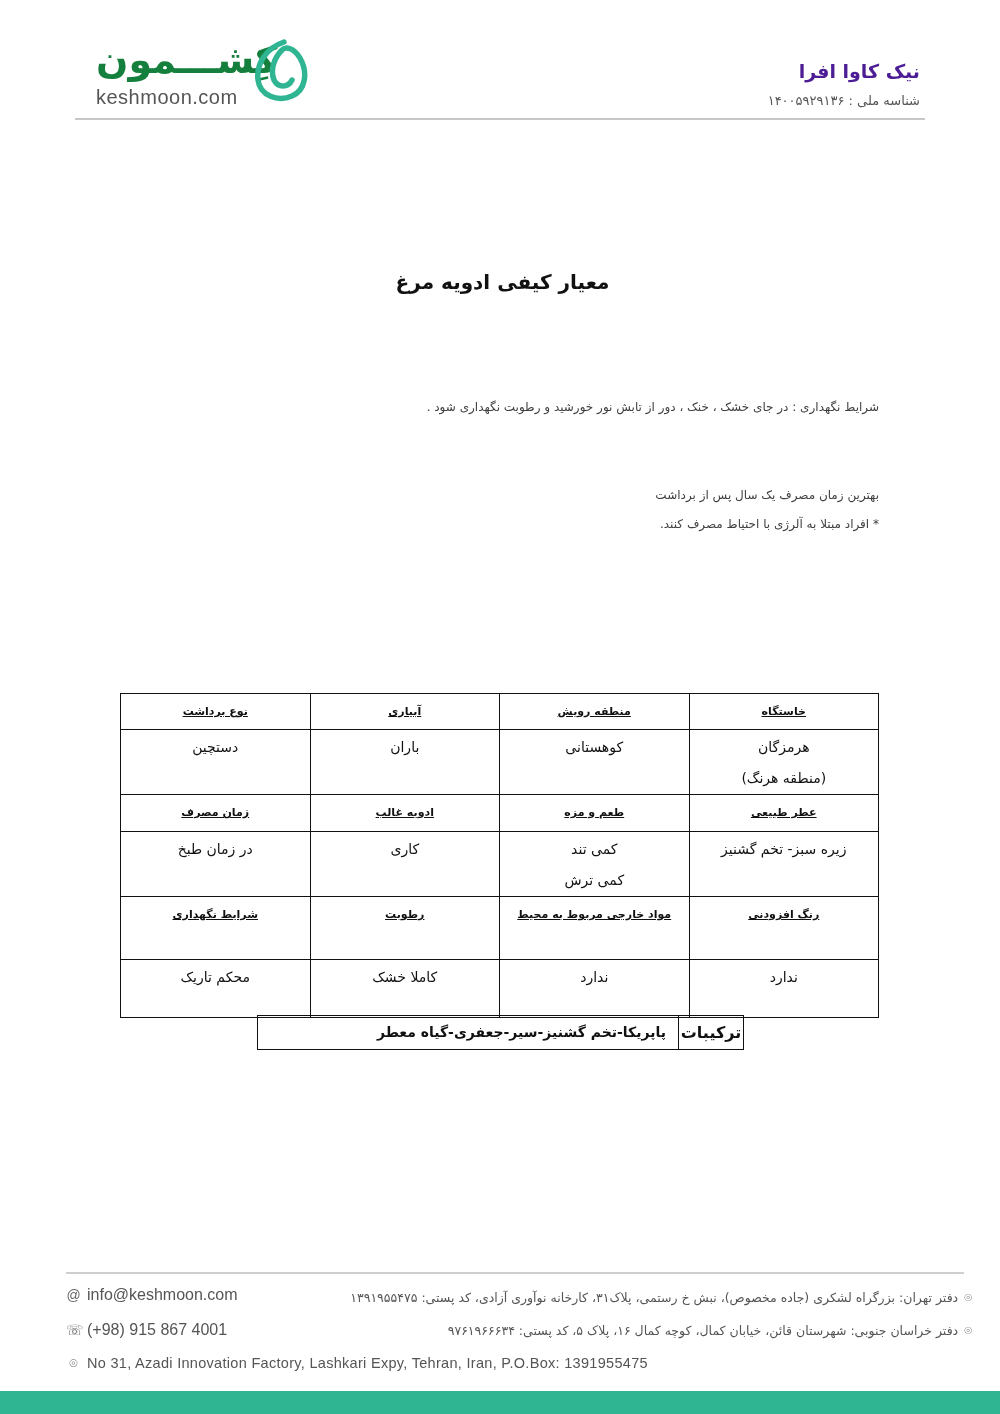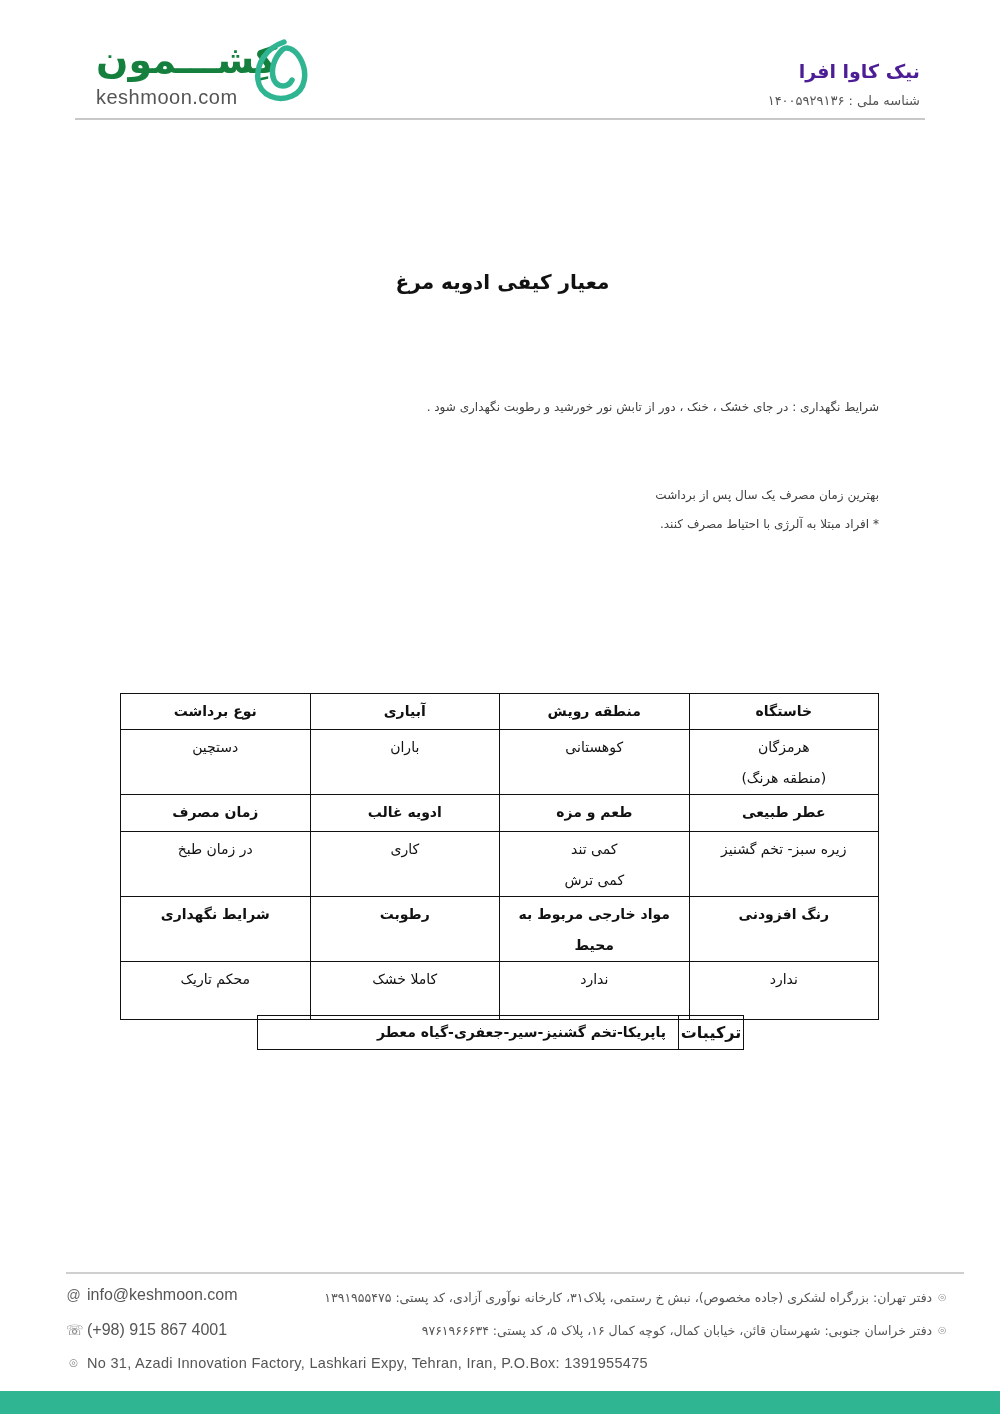--- a/index.html
+++ b/index.html
@@ -23,41 +23,41 @@
     .title { left: 0; width: 1005px; top: 270px; text-align: center; direction: rtl; font-size: 20px; font-weight: bold; color: #111; }
 
     
     .para { right: 121px; direction: rtl; text-align: right; font-size: 12px; line-height: 29px; color: #404040; }
     .p1 { top: 393px; }
     .p2 { top: 481px; }
 
     
     .spec-table { left: 120px; top: 693px; width: 759px; border-collapse: collapse; direction: rtl; table-layout: fixed; }
     .spec-table td { border: 1.5px solid #111; text-align: center; vertical-align: top; font-size: 14px; line-height: 31px; padding: 2px 6px 0 6px; }
-    .spec-table td.h { font-weight: bold; font-size: 14px; }
+    .spec-table td.h { font-weight: bold; font-size: 11px; text-decoration: underline; }
     .row-h1 td { height: 33px; }
     .row-v1 td { height: 57px; }
     .row-h2 td { height: 34px; }
     .row-v2 td { height: 56px; }
     .row-h3 td { height: 60px; }
     .row-v3 td { height: 55px; }
     .line { display: block; }
 
     .compo { left: 257px; top: 1015px; width: 485px; height: 33px; border: 1.5px solid #111; direction: rtl; display: flex; }
     .compo-label { width: 64px; border-left: 1.5px solid #111; font-weight: bold; font-size: 16px; text-align: center; line-height: 33px; }
     .compo-value { flex: 1; font-weight: bold; font-size: 14px; line-height: 33px; padding-right: 12px; text-align: right; }
 
     
     .footer-rule { left: 66px; top: 1272px; width: 898px; height: 2px; background: #cfcfcf; }
     .f-en { left: 66px; font-family: "Liberation Sans", sans-serif; color: #555; font-size: 16px; white-space: nowrap; }
     .f-en .ic { display: inline-block; width: 15px; text-align: center; margin-right: 6px; font-size: 14px; color: #666; }
     .f-email { top: 1286px; }
     .f-phone { top: 1321px; }
     .f-addr { top: 1355px; font-size: 14.5px; letter-spacing: 0.3px; }
-    .f-fa { right: 54px; direction: rtl; text-align: right; font-size: 12.5px; color: #555; white-space: nowrap; margin-left: 23px; }
+    .f-fa { right: 28px; direction: rtl; text-align: right; font-size: 12.5px; color: #555; white-space: nowrap; margin-left: 23px; }
     .f-fa .ic { display: inline-block; margin-left: 6px; color: #666; font-size: 13px; }
     .f-fa1 { top: 1290px; }
     .f-fa2 { top: 1323px; }
     .bottom-bar { left: 0; top: 1391px; width: 1000px; height: 23px; background: #2fb592; }
   </style>
 </head>
 <body>
 
 <div class="abs logo-wrap">
   <div class="logo-fa">کِشـــمون</div>

